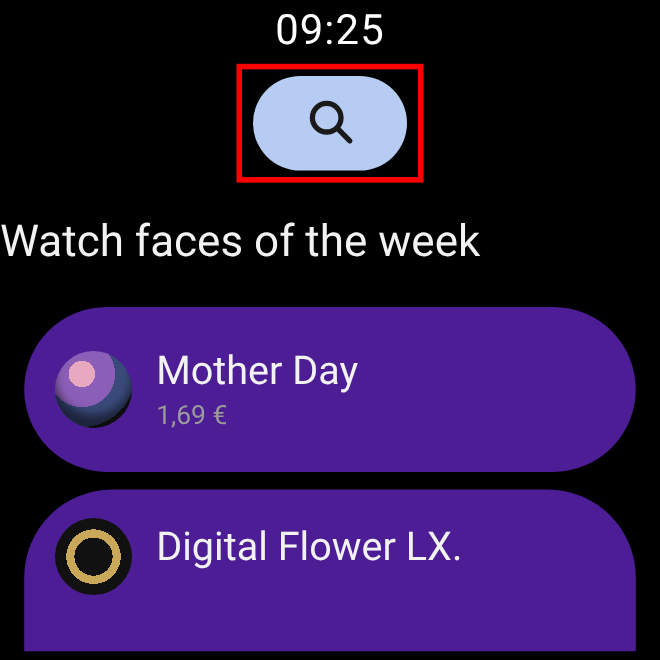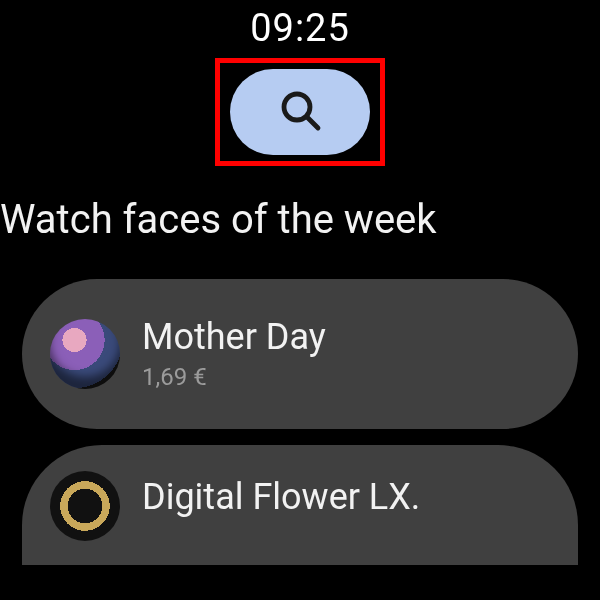--- a/index.html
+++ b/index.html
@@ -37,32 +37,32 @@
     }
     .search-btn svg { width: 48px; height: 48px; }
     .heading {
       font-size: 40px;
       font-weight: 400;
       margin-top: 30px;
       color: #f2f2f2;
     }
     .list { margin-top: 36px; padding: 0 22px; }
     .card {
-      background: #404040;
+      background: #4c1d95;
       border-radius: 80px;
       height: 150px;
       display: flex;
       align-items: center;
       padding: 0 28px;
       margin-bottom: 16px;
       gap: 22px;
     }
     .card.partial {
       border-radius: 80px 80px 0 0;
-      height: 120px;
+      height: 147px;
       align-items: flex-start;
       padding-top: 32px;
       overflow: hidden;
     }
     .thumb {
       width: 70px; height: 70px;
       border-radius: 50%;
       flex-shrink: 0;
       background: radial-gradient(circle at 35% 30%, #e8a8c0 0 18%, #8b5fb8 18% 45%, #3a4a7a 45% 72%, #1a1a1a 72% 100%);
       box-shadow: inset 0 -12px 8px rgba(0,0,0,.5);

